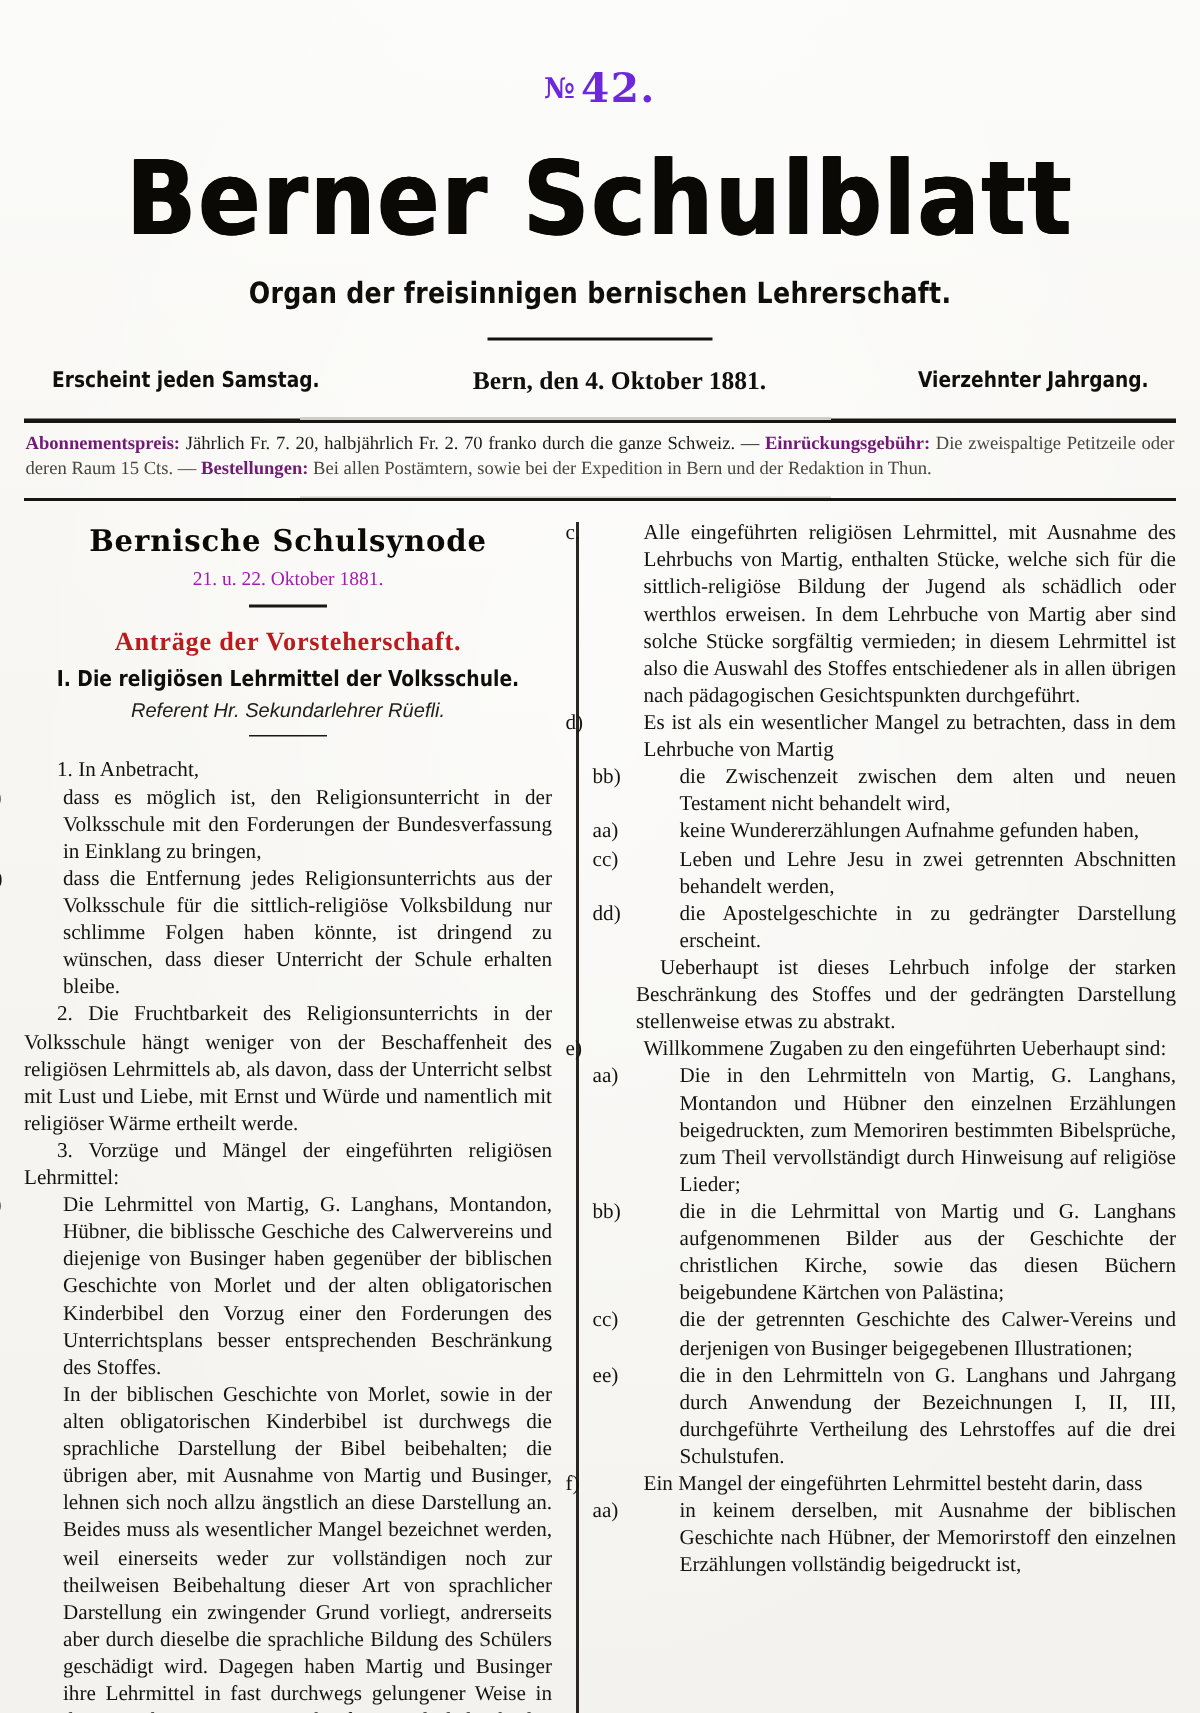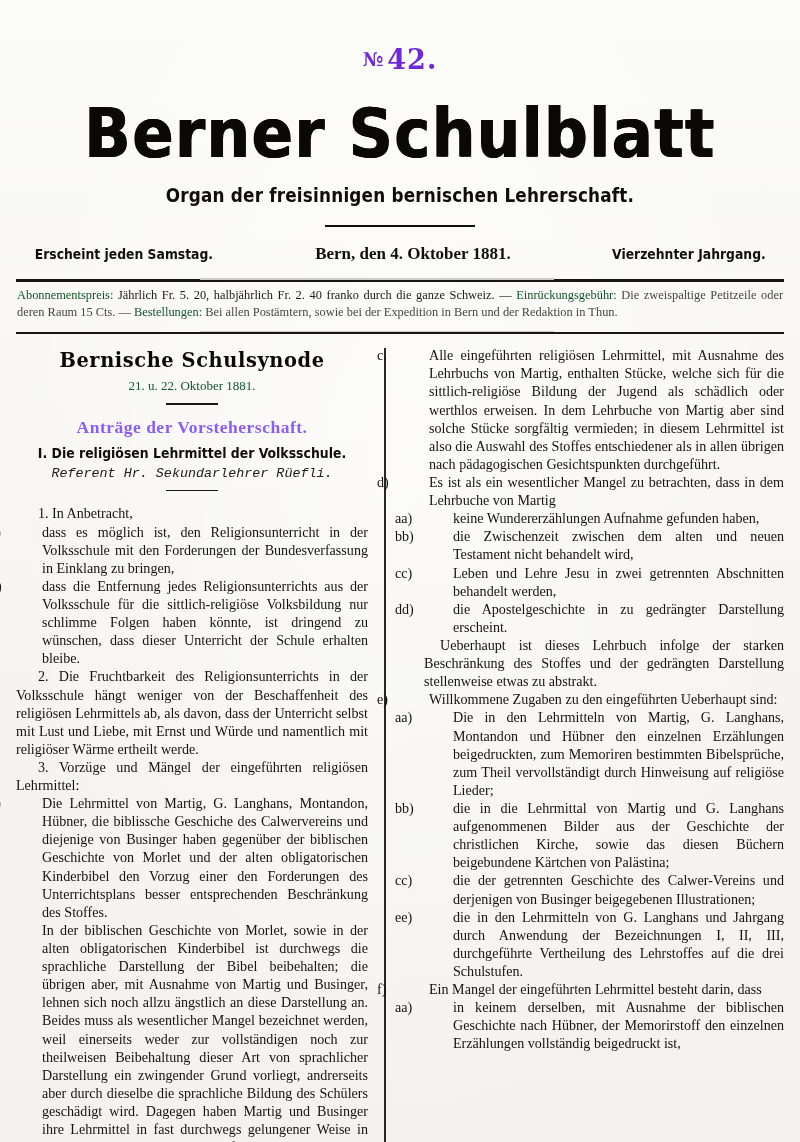--- a/index.html
+++ b/index.html
@@ -128,22 +128,22 @@
 
   .subscription {
     font-family: "Liberation Serif", serif;
     font-size: 12.4px;
     line-height: 1.42;
     text-align: justify;
     padding: 5px 1px 2px 1px;
     color: #1d1a15;
   }
   .subscription b {
-    font-weight: normal;
-    color: #14532d;
+    font-weight: bold;
+    color: #701a75;
   }
   .subscription .faint {
     color: #4a463e;
   }
 
   
   .columns {
     display: flex;
     margin-top: 12px;
   }
@@ -175,49 +175,49 @@
     letter-spacing: 0.6px;
     color: #0c0a07;
     margin-top: 2px;
     transform: scaleX(0.97);
   }
   .sec-date {
     text-align: center;
     font-family: "Liberation Serif", serif;
     font-size: 13px;
     margin-top: 6px;
-    color: #14532d;
+    color: #a21caf;
   }
   .rule-mini {
     width: 52px;
     height: 1.6px;
     background: #1a1713;
     margin: 9px auto 0 auto;
   }
   .sec-heading {
     text-align: center;
     font-family: "Liberation Serif", serif;
     font-weight: bold;
     font-size: 17.5px;
     margin-top: 12px;
     letter-spacing: 0.5px;
-    color: #8b5cf6;
+    color: #b91c1c;
   }
   .sec-subheading {
     text-align: center;
     font-family: "DejaVu Sans Condensed", "DejaVu Sans", sans-serif;
     font-weight: bold;
     font-size: 14.6px;
     margin-top: 6px;
     color: #100e0a;
     transform: scaleX(0.95);
   }
   .sec-referent {
     text-align: center;
-    font-family: Liberation Mono, monospace;
+    font-family: Liberation Sans, sans-serif;
     font-style: italic;
     font-size: 13.4px;
     margin-top: 5px;
     color: #232019;
   }
 
   
   .body-text {
     font-family: Liberation Serif, serif;
     font-size: 14.1px;
@@ -275,21 +275,21 @@
 
   <div class="masthead-meta">
     <div class="meta-left">Erscheint jeden Samstag.</div>
     <div class="meta-center">Bern, den 4. Oktober 1881.</div>
     <div class="meta-right">Vierzehnter Jahrgang.</div>
   </div>
 
   <div class="rule-thick"></div>
 
   <div class="subscription">
-    <b>Abonnementspreis:</b><span> Jährlich Fr. 5. 20, halbjährlich Fr. 2. 40 franko durch die ganze Schweiz. — </span><b>Einrückungsgebühr:</b><span class="faint"> Die zweispaltige Petitzeile oder deren Raum 15 Cts. — </span><b>Bestellungen:</b><span class="faint"> Bei allen Postämtern, sowie bei der Expedition in Bern und der Redaktion in Thun.</span>
+    <b>Abonnementspreis:</b><span> Jährlich Fr. 7. 20, halbjährlich Fr. 2. 70 franko durch die ganze Schweiz. — </span><b>Einrückungsgebühr:</b><span class="faint"> Die zweispaltige Petitzeile oder deren Raum 15 Cts. — </span><b>Bestellungen:</b><span class="faint"> Bei allen Postämtern, sowie bei der Expedition in Bern und der Redaktion in Thun.</span>
   </div>
 
   <div class="rule-thick bottom"></div>
 
   <div class="columns">
 
     <div class="col col-left">
 
       <div class="sec-title">Bernische Schulsynode</div>
       <div class="sec-date">21. u. 22. Oktober 1881.</div>
@@ -333,25 +333,25 @@
 
         <p class="p-item">
           <span class="lbl">c.</span><span>Alle eingeführten religiösen Lehrmittel, mit Ausnahme des Lehrbuchs von Martig, enthalten Stücke, welche sich für die sittlich-religiöse Bildung der Jugend als schädlich oder werthlos erweisen. In dem Lehrbuche von Martig aber sind solche Stücke sorgfältig vermieden; in diesem Lehrmittel ist also die Auswahl des Stoffes entschiedener als in allen übrigen nach pädagogischen Gesichtspunkten durchgeführt.</span>
         </p>
 
         <p class="p-item">
           <span class="lbl">d)</span><span>Es ist als ein wesentlicher Mangel zu betrachten, dass in dem Lehrbuche von Martig</span>
         </p>
 
         <p class="p-sub">
+          <span class="lbl">bb)</span><span>die Zwischenzeit zwischen dem alten und neuen Testament nicht behandelt wird,</span>
+        </p>
+
+        <p class="p-sub">
           <span class="lbl">aa)</span><span>keine Wundererzählungen Aufnahme gefunden haben,</span>
-        </p>
-
-        <p class="p-sub">
-          <span class="lbl">bb)</span><span>die Zwischenzeit zwischen dem alten und neuen Testament nicht behandelt wird,</span>
         </p>
 
         <p class="p-sub">
           <span class="lbl">cc)</span><span>Leben und Lehre Jesu in zwei getrennten Abschnitten behandelt werden,</span>
         </p>
 
         <p class="p-sub">
           <span class="lbl">dd)</span><span>die Apostelgeschichte in zu gedrängter Darstellung erscheint.</span>
         </p>
 

